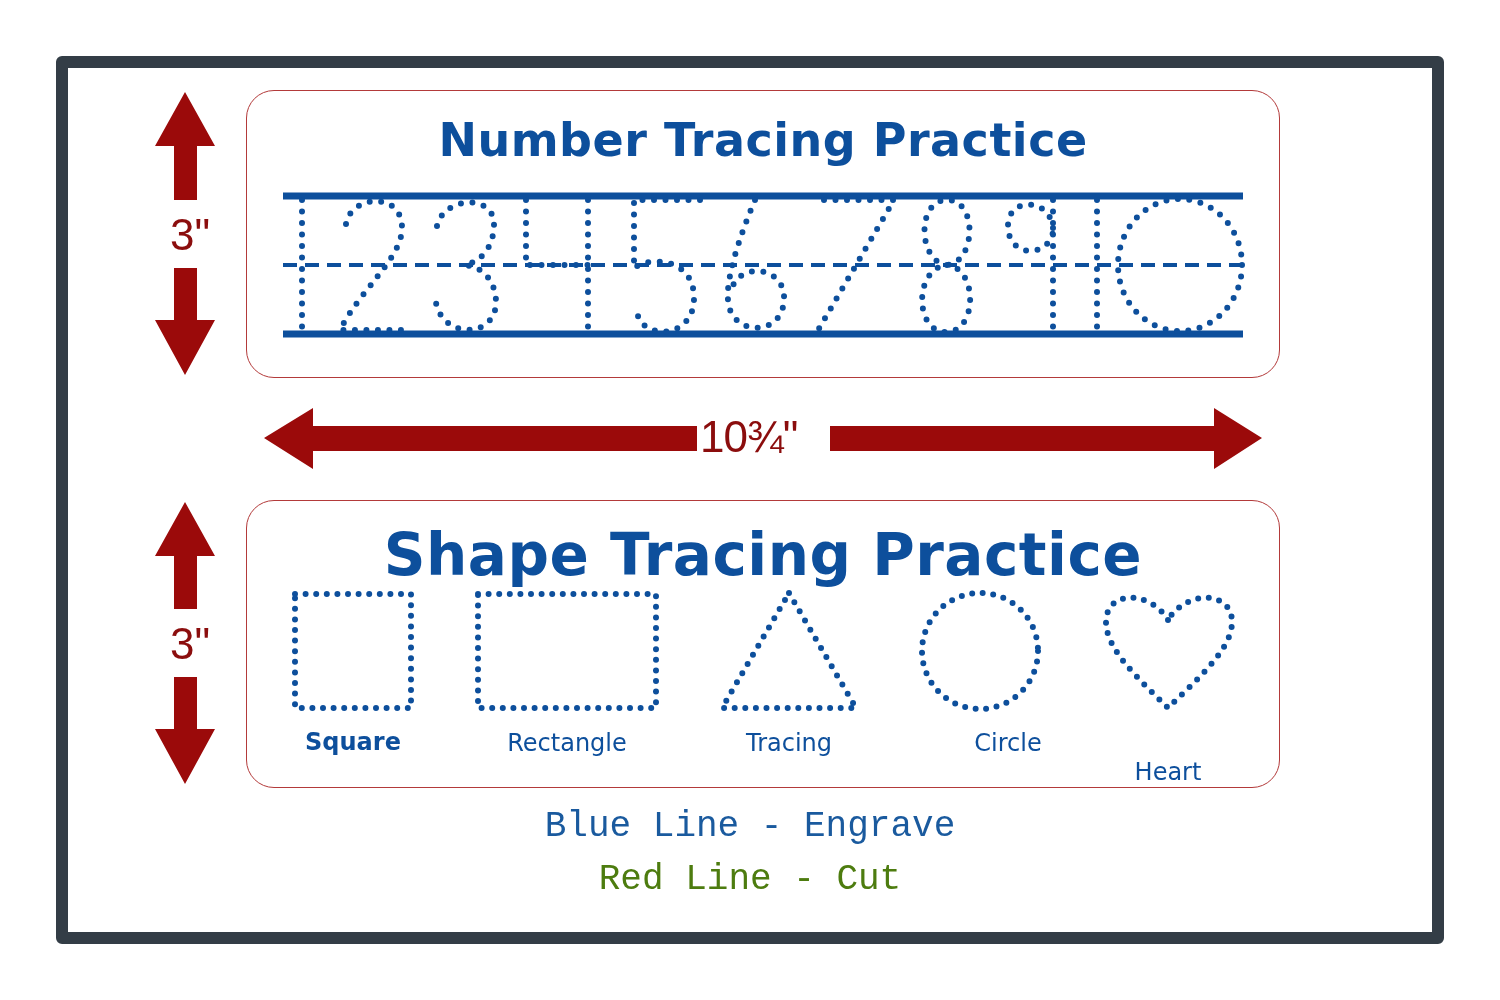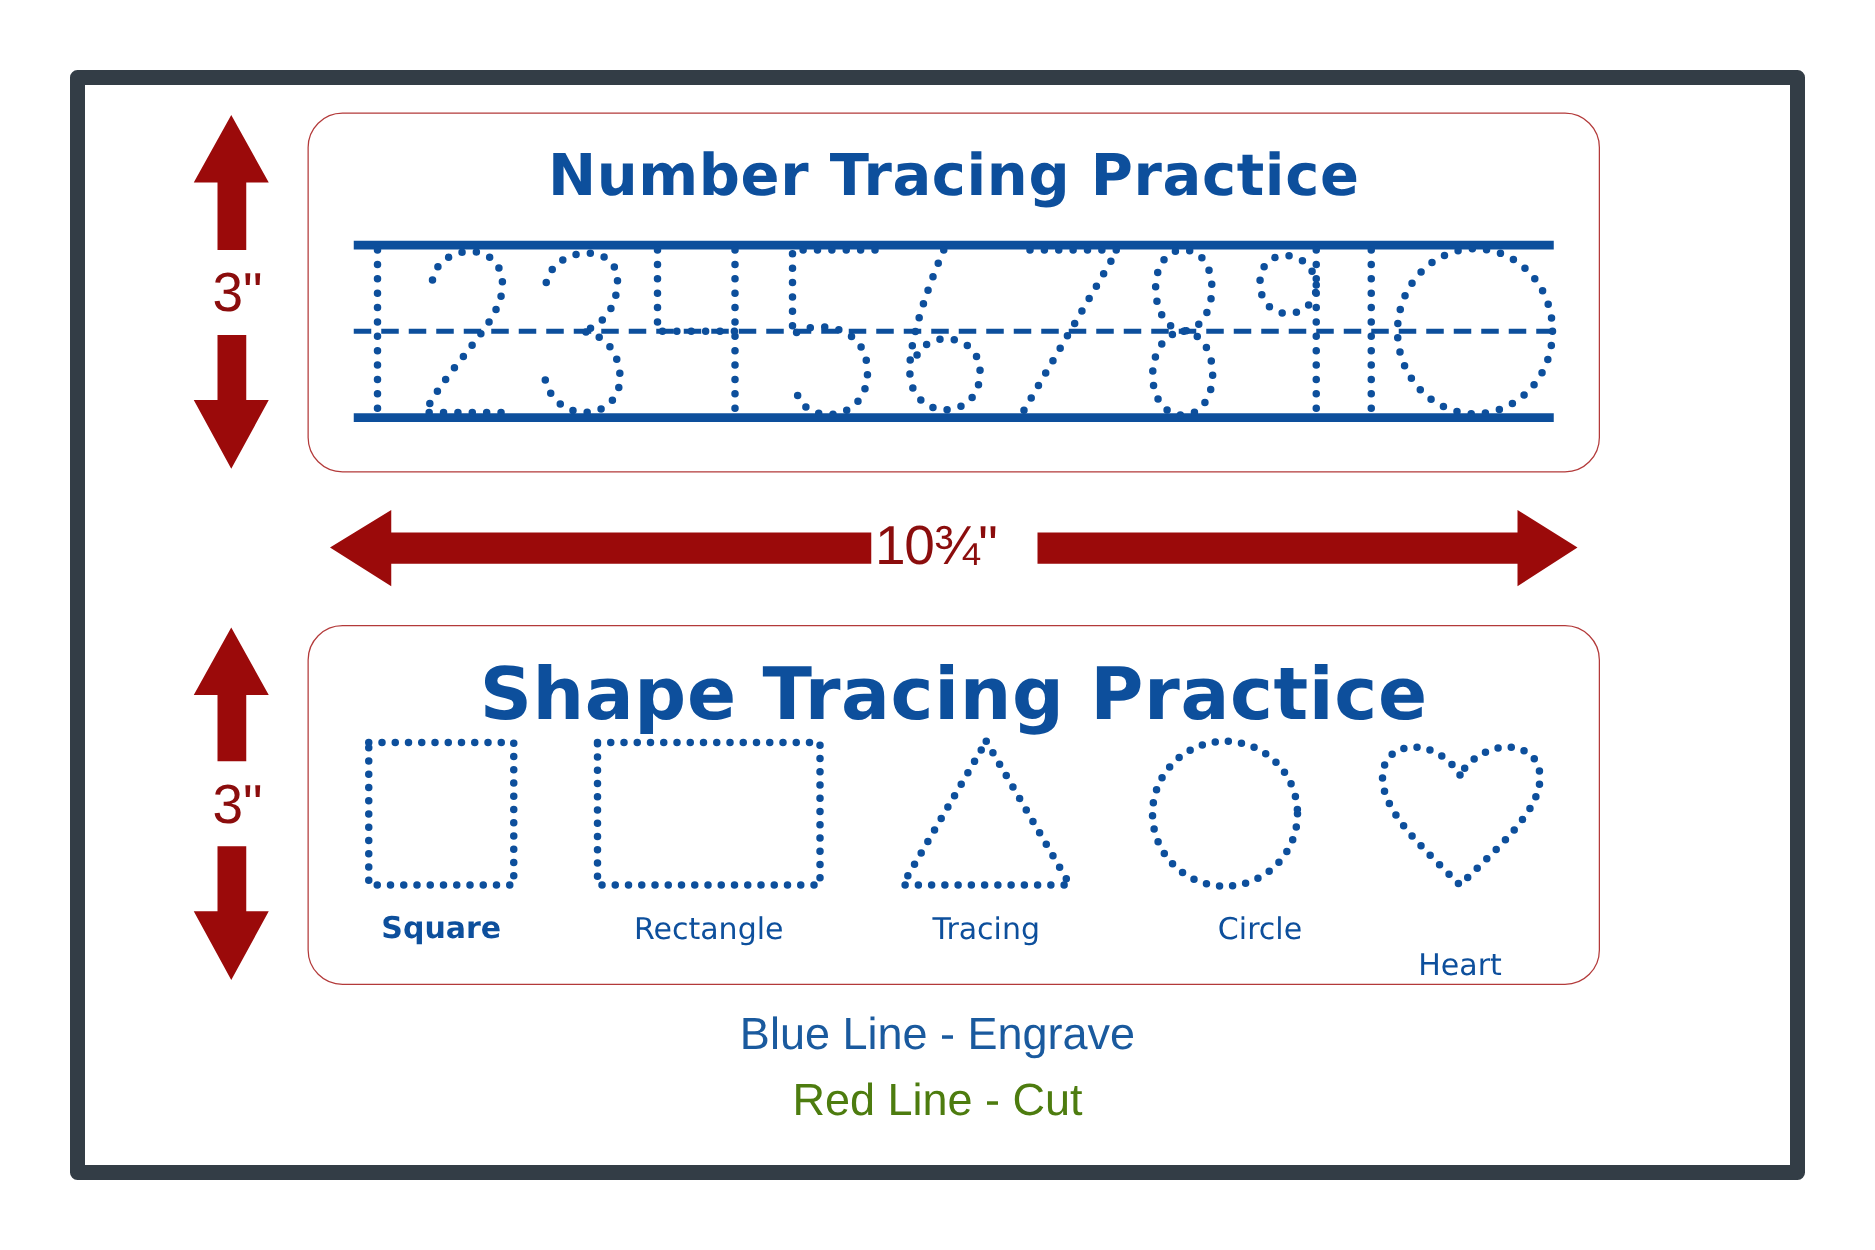--- a/index.html
+++ b/index.html
@@ -6,21 +6,21 @@
   body { width:1500px; height:1000px; position:relative; overflow:hidden;
          font-family: "DejaVu Sans", sans-serif; }
   .frame { position:absolute; left:56px; top:56px; width:1364px; height:864px;
            border:12px solid #333d46; border-radius:6px; background:#fff; }
   .panel { position:absolute; border:1.5px solid #b33a3a; border-radius:28px; background:#fff; }
   .panel-title { position:absolute; left:0; right:0; text-align:center;
            color:#0d4f9c; font-family:"DejaVu Sans", sans-serif; font-weight:bold;
            letter-spacing:0.5px; }
   .dim { position:absolute; color:#8b0d0d; font-family:"Liberation Sans", sans-serif; }
   .legend { position:absolute; left:0; width:1500px; text-align:center;
-            font-family:Liberation Sans, sans-serif; font-size:36px; }
+            font-family:Liberation Mono, monospace; font-size:36px; }
   .shape-label { position:absolute; text-align:center; color:#0d4f9c;
             font-family:"DejaVu Sans", sans-serif; font-size:24px; transform:translateX(-50%); white-space:nowrap; }
   svg.layer { position:absolute; left:0; top:0; }
 </style>
 </head>
 <body>
 
 <div class="frame"></div>
 
 <div class="panel" style="left:246px; top:90px; width:1032px; height:286px;">

